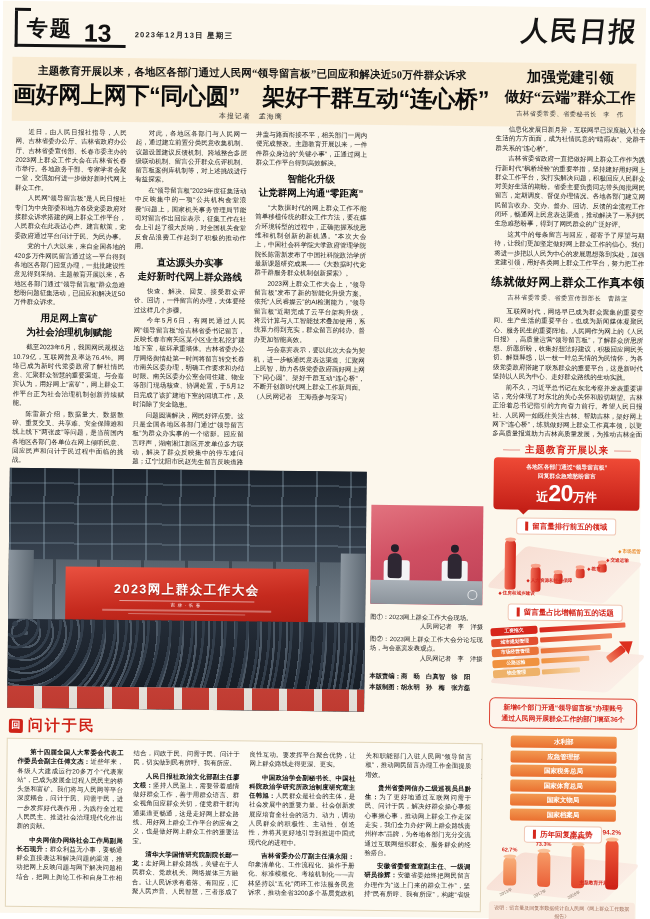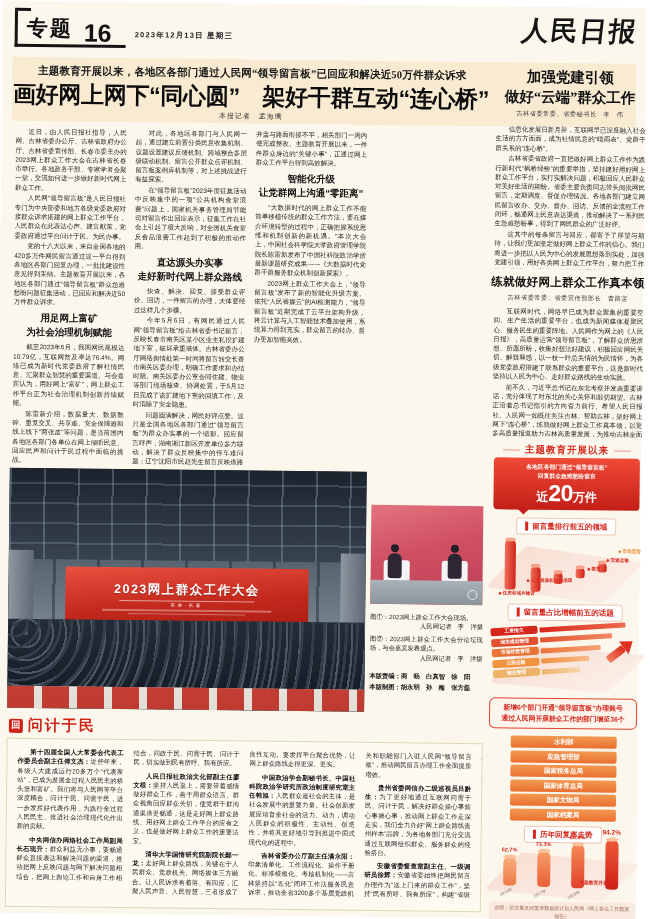--- a/index.html
+++ b/index.html
@@ -133,21 +133,21 @@
   .ig-note{position:absolute;left:2px;width:146px;box-sizing:border-box;background:#f9e9de;border-radius:3px;
            padding:3px 4px;font-size:5px;color:#9c6a56;text-align:center;line-height:1.5;}
 </style>
 </head>
 <body>
 
 <div class="paper">
 
   <div class="mast-box">
     <span class="mast-section">专题</span>
-    <span class="mast-page">16</span>
+    <span class="mast-page">13</span>
   </div>
   <div class="mast-date">2023年12月13日 星期三</div>
   <div class="brand">人民日报</div>
 
   <div class="band"></div>
   <div class="kicker">主题教育开展以来，各地区各部门通过人民网“领导留言板”已回应和解决近50万件群众诉求</div>
   <div class="headline">画好网上网下“同心圆”　架好干群互动“连心桥”</div>
   <div class="byline">本报记者　孟海鹰</div>
 
   <div class="sh1">
@@ -168,20 +168,21 @@
     <p>在“领导留言板”2023年度征集活动中反映集中的一项“公共机构食堂浪费”问题上，国家机关事务管理局节能司对留言作出回应表示，征集工作在社会上引起了很大反响，对全国机关食堂反食品浪费工作起到了积极的推动作用。</p>
     <div class="colhead">直达源头办实事
 走好新时代网上群众路线</div>
     <p>快查、解决、回复、接受群众评价、回访，一件留言的办理，大体要经过这样几个步骤。</p>
     <p>今年5月6日，有网民通过人民网“领导留言板”给吉林省委书记留言，反映长春市南关区某小区业主私挖扩建地下室，破坏承重墙体。吉林省委办公厅网络舆情处第一时间将留言转交长春市南关区委办理，明确工作要求和办结时限。南关区委办公室会同住建、物业等部门现场核查、协调处置，于5月12日完成了该扩建地下室的回填工作，及时消除了安全隐患。</p>
     <p>问题圆满解决，网民好评点赞。这只是全国各地区各部门通过“领导留言板”为群众办实事的一个缩影。回应留言呼声，湖南湘江新区开发单位多方联动，解决了群众反映集中的停车难问题；辽宁沈阳市民赵先生留言反映道路井盖与路面衔接不平，相关部门一周内便完成整改。主题教育开展以来，一件件群众身边的“关键小事”，正通过网上群众工作平台得到高效解决。</p>
     <div class="colhead">智能化升级
 让党群网上沟通“零距离”</div>
     <p>“大数据时代的网上群众工作不能简单移植传统的群众工作方法，要在媒介环境转型的过程中，正确把握系统思维和机制创新的新机遇。”本次大会上，中国社会科学院大学政府管理学院院长陈雷新发布了中国社科院政治学所最新课题研究成果——《大数据时代党群干群服务群众机制创新探索》。</p>
     <p>2023网上群众工作大会上，“领导留言板”发布了新的智能化升级方案。依托“人民睿媒云”的AI检测能力，“领导留言板”近期完成了云平台架构升级，将云计算与人工智能技术叠加使用，系统算力得到充实，群众留言的转办、督办更加智能高效。</p>
+    <p>与会嘉宾表示，要以此次大会为契机，进一步畅通民意表达渠道、汇聚网上民智，助力各级党委政府画好网上网下“同心圆”、架好干群互动“连心桥”，不断开创新时代网上群众工作新局面。（人民网记者　王海燕参与采写）</p>
   </div>
 
   <div class="sb" style="top:118px;height:144px;">
     <p>信息化发展日新月异，互联网早已深度融入社会生活的方方面面，成为社情民意的“晴雨表”、党群干群关系的“连心桥”。</p>
     <p>吉林省委省政府一直把做好网上群众工作作为践行新时代“枫桥经验”的重要举措，坚持建好用好网上群众工作平台，实打实解决问题，积极回应人民群众对美好生活的期盼。省委主要负责同志带头阅批网民留言，定期调度、督促办理情况。各地各部门建立网民留言收办、交办、督办、回访、反馈的全流程工作闭环，畅通网上民意表达渠道，推动解决了一系列民生急难愁盼事，得到了网民群众的广泛好评。</p>
     <p>这其中的每条留言与回应，都寄予了厚望与期待，让我们更加坚定做好网上群众工作的信心。我们将进一步把以人民为中心的发展思想落到实处，加强党建引领，用好各类网上群众工作平台，努力把工作做在“云端”，把群众急难愁盼的事办好、办实、办到位，使服务更接地气、群众更加满意。</p>
   </div>
 
   <div class="sh2">练就做好网上群众工作真本领</div>
   <div class="sh-byline" style="top:287px;">吉林省委常委、省委宣传部部长　曹路宝</div>

